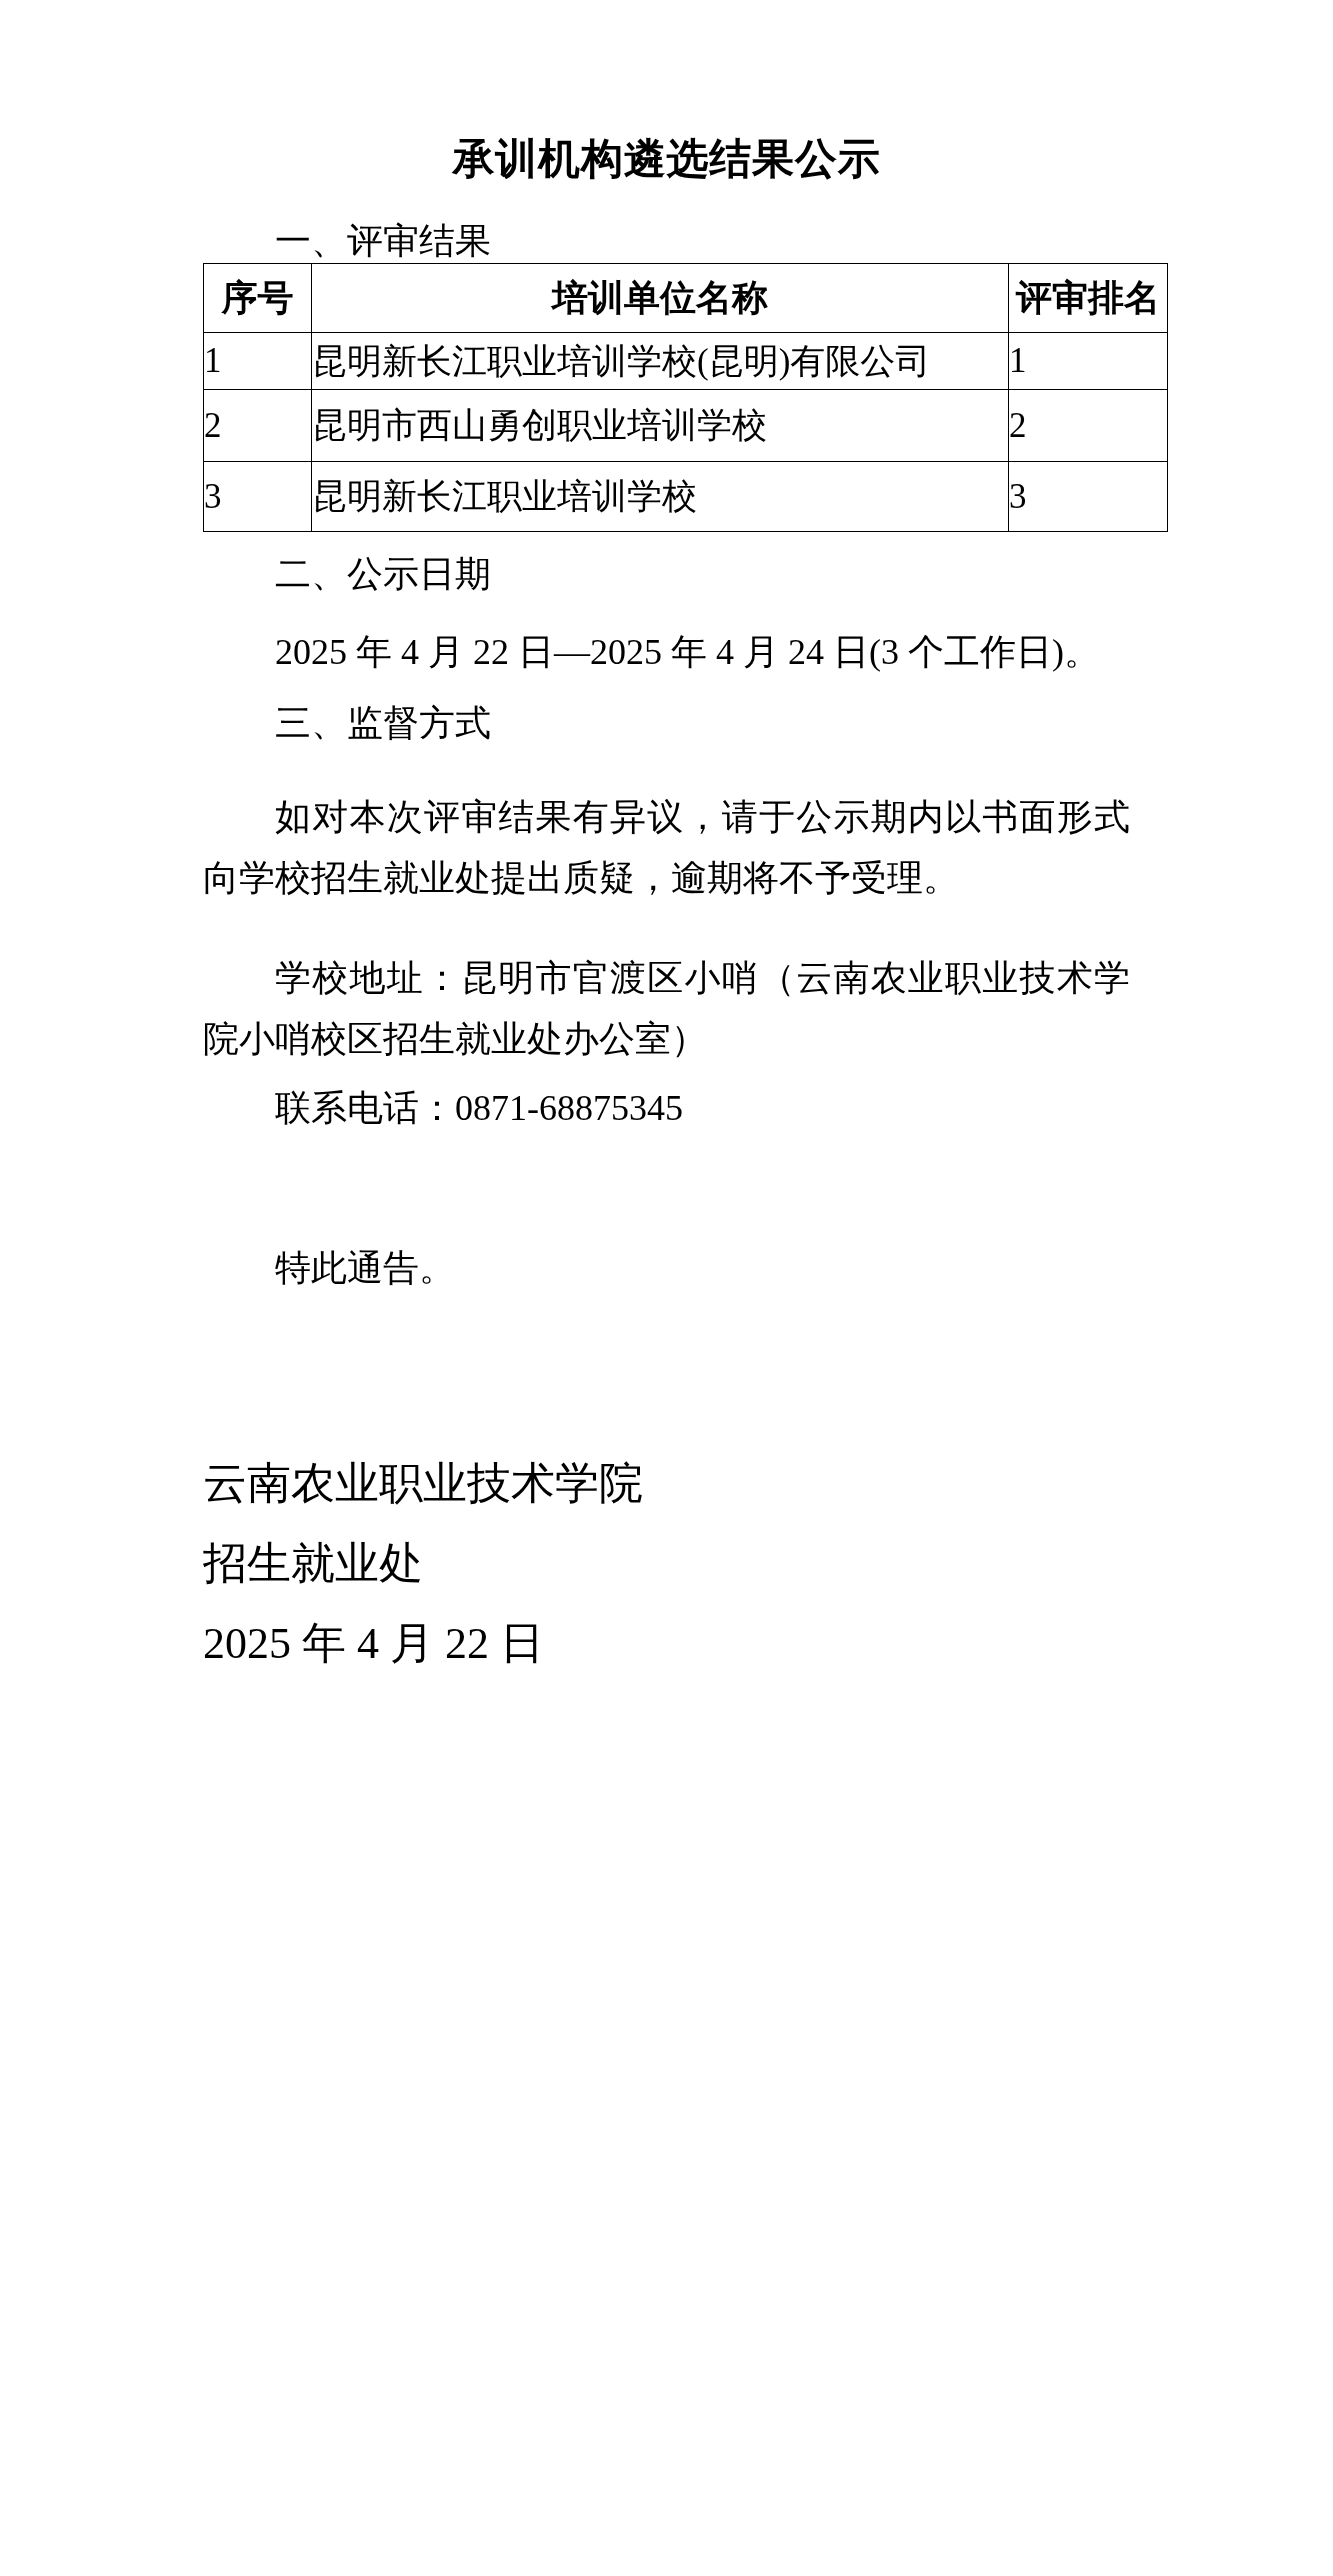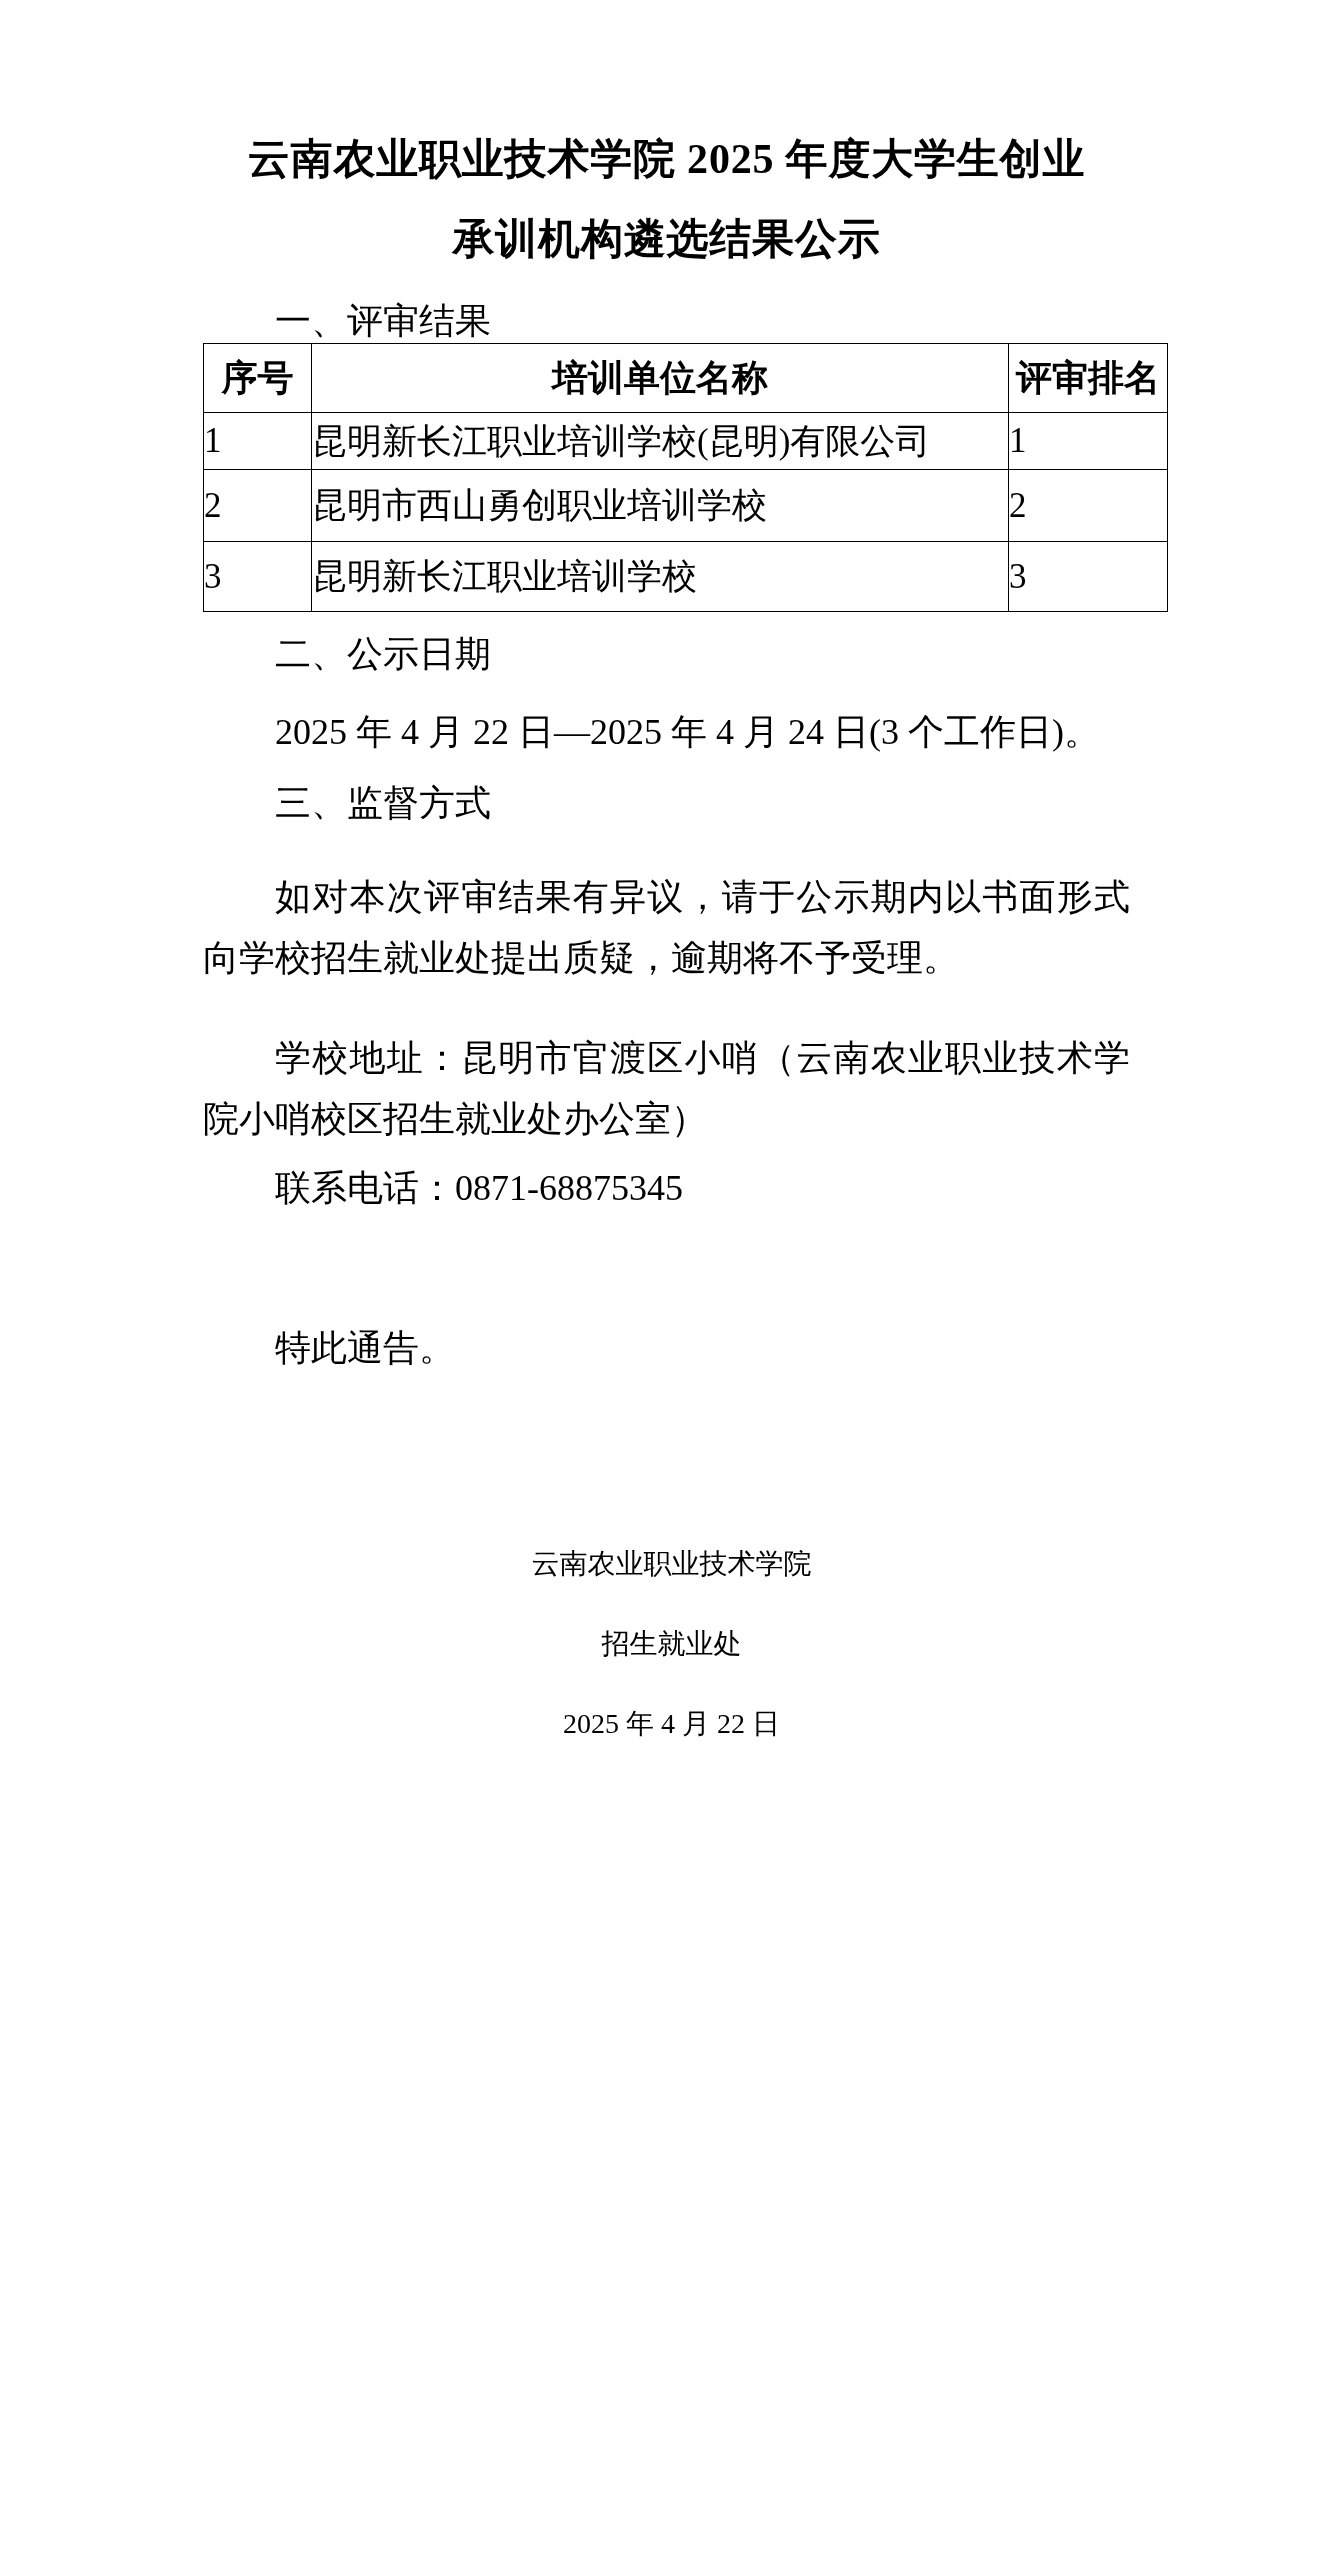--- a/index.html
+++ b/index.html
@@ -71,33 +71,32 @@
   .date-line     { margin-top: 28.6px; }
   .h-supervise   { margin-top: 20px; }
   .para-objection{ margin-top: 45px; }
   .para-address  { margin-top: 39px; }
   .para-phone    { margin-top: 8.4px; }
   .closing       { margin-top: 99px; }
 
   .signature {
     margin-top: 145px;
     margin-right: -10px;
-    text-align: center;
-    font-size: 28px;
+    text-align: left;
+    font-size: 44px;
     line-height: 80px;
   }
 </style>
 </head>
 <body>
 
 <div class="page">
   <div class="content">
 
     <div class="doc-title">
-      <div>云南农业职业技术学院 2025 年度大学生创业</div>
       <div>承训机构遴选结果公示</div>
     </div>
 
 
     <h2 class="section-heading h-review">一、评审结果</h2>
 
     <table class="results-table">
       <colgroup>
         <col class="col-no">
         <col class="col-name">

